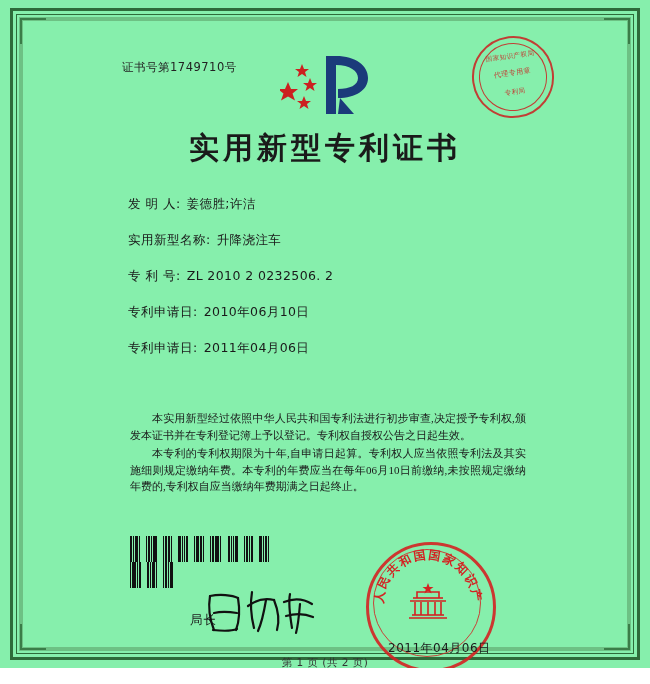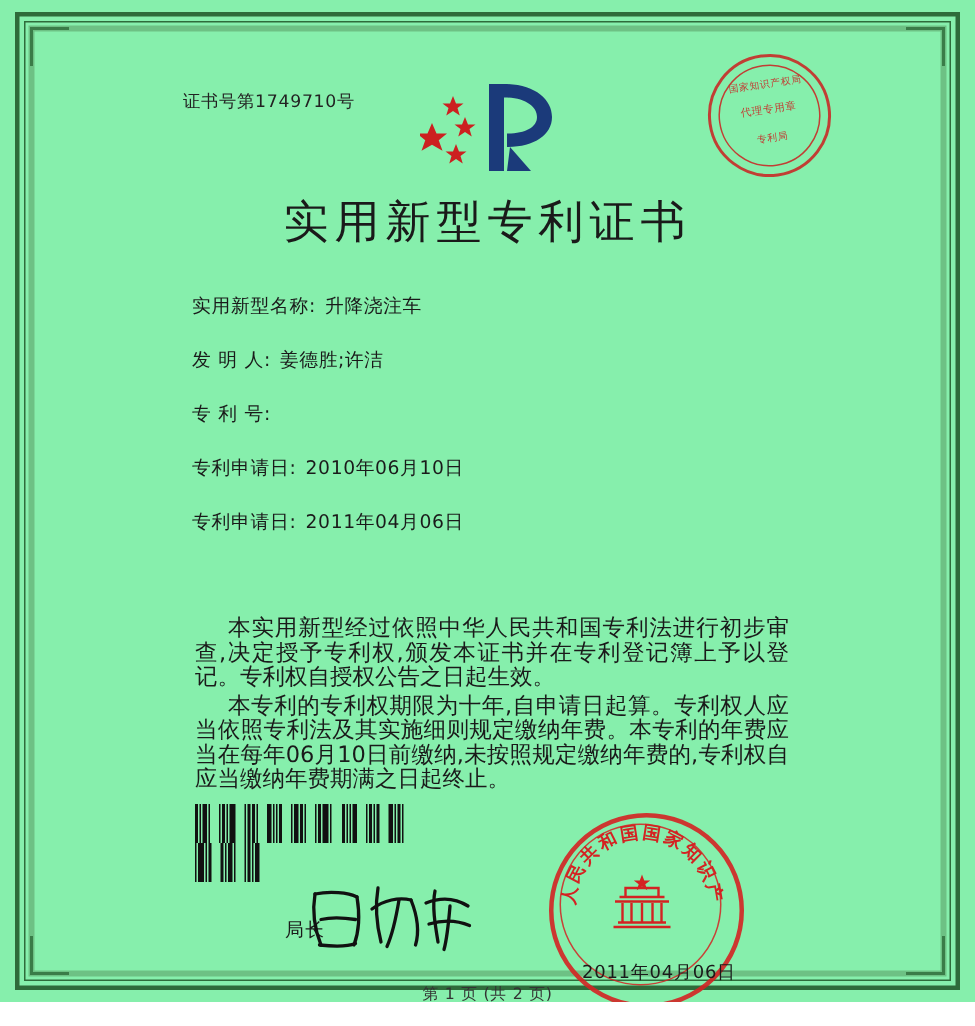--- a/index.html
+++ b/index.html
@@ -77,21 +77,21 @@
     width: 92px;
     height: 66px;
   }
   .title {
     position: absolute;
     left: 0;
     right: 0;
     top: 128px;
     text-align: center;
     font-size: 30px;
-    font-weight: normal;
+    font-weight: bold;
     letter-spacing: 4px;
     color: #1a1a1a;
     font-family: "DejaVu Sans", sans-serif;
   }
   
   .seal-top {
     position: absolute;
     left: 472px;
     top: 36px;
     width: 78px;
@@ -143,24 +143,25 @@
     margin-left: 6px;
     letter-spacing: .4px;
   }
 
   
   .body-text {
     position: absolute;
     left: 130px;
     top: 410px;
     width: 396px;
-    font-size: 15px;
+    font-size: 11px;
     line-height: 16.5px;
     color: #1a1a1a;
     text-align: justify;
+    font-family: Liberation Serif, serif;
   }
   .body-text p {
     margin: 0 0 2px 0;
     text-indent: 22px;
   }
 
   
   .barcode {
     position: absolute;
     left: 130px;
@@ -283,29 +284,30 @@
     <div class="ring"></div>
     <div class="l1">国家知识产权局</div>
     <div class="l2">代理专用章</div>
     <div class="l3">专利局</div>
   </div>
 
   <div class="title">实用新型专利证书</div>
 
   <div class="fields">
     <div class="field-row">
+      <span class="field-label">发 明 人:</span>
+      <span class="field-value">姜德胜;许洁</span>
+    </div>
+    <div class="field-row">
       <span class="field-label">实用新型名称:</span>
       <span class="field-value">升降浇注车</span>
     </div>
     <div class="field-row">
-      <span class="field-label">发 明 人:</span>
-      <span class="field-value">姜德胜;许洁</span>
-    </div>
-    <div class="field-row">
       <span class="field-label">专 利 号:</span>
+      <span class="field-value">ZL 2010 2 0232506. 2</span>
     </div>
     <div class="field-row">
       <span class="field-label">专利申请日:</span>
       <span class="field-value">2010年06月10日</span>
     </div>
     <div class="field-row">
       <span class="field-label">专利申请日:</span>
       <span class="field-value">2011年04月06日</span>
     </div>
   </div>

